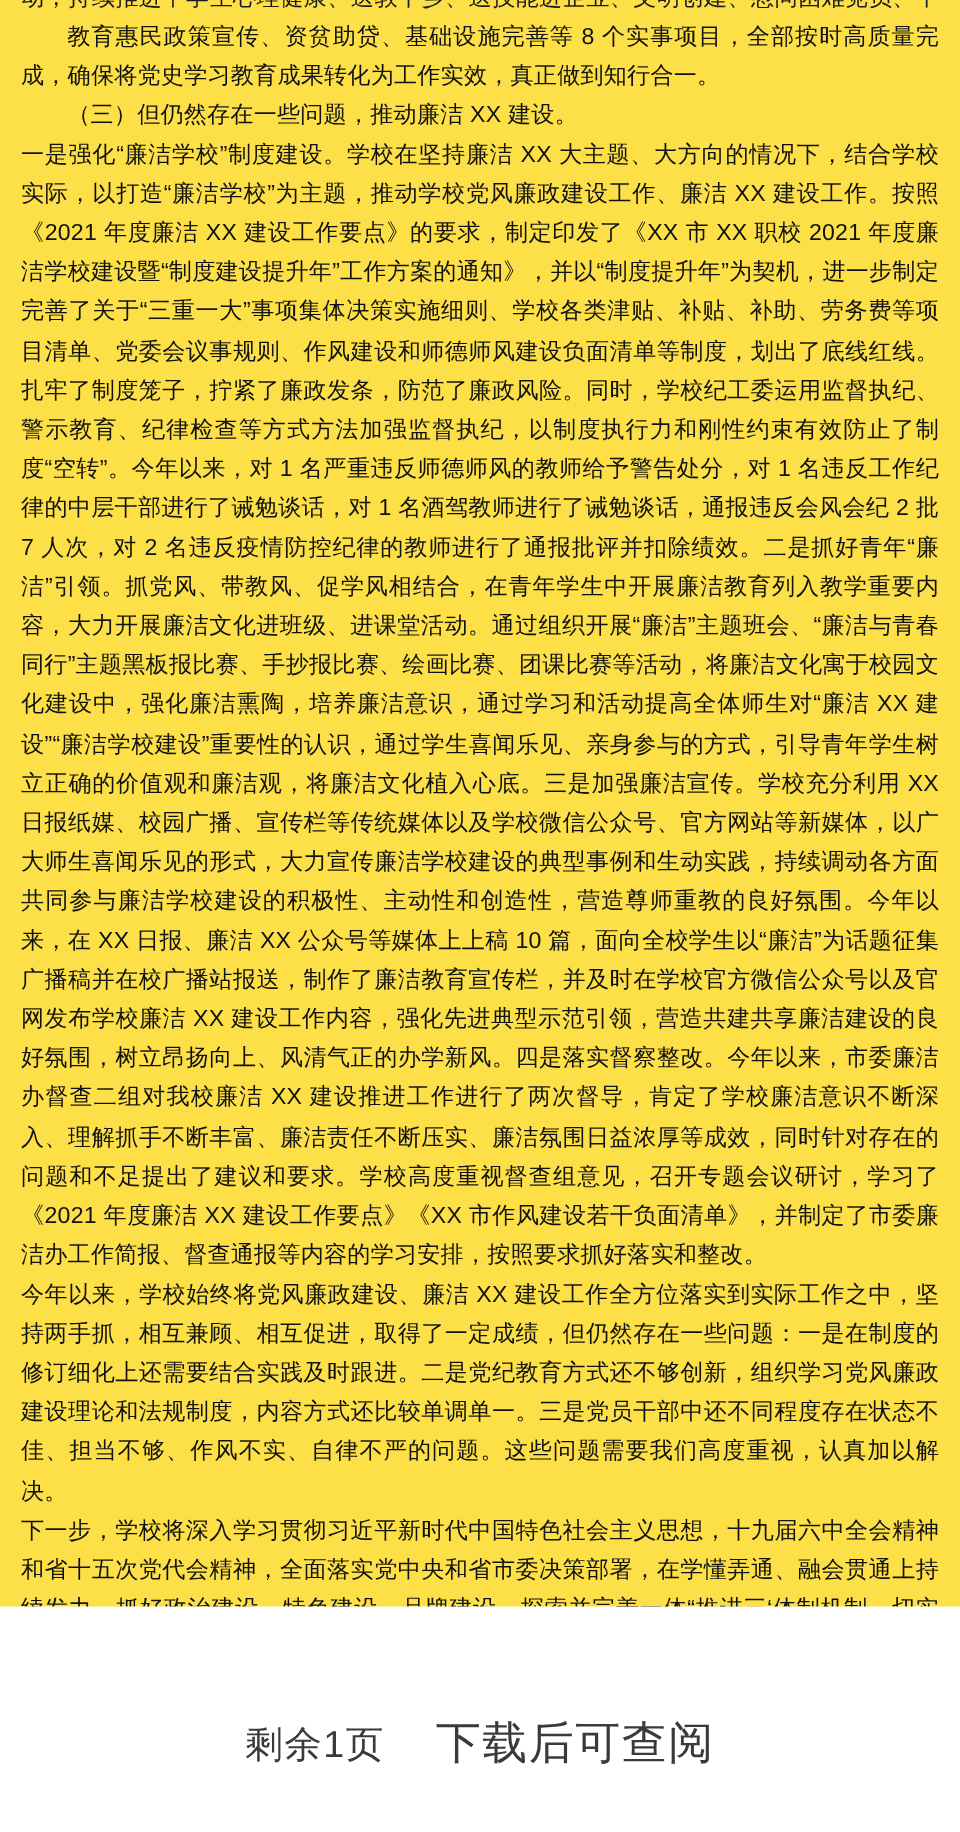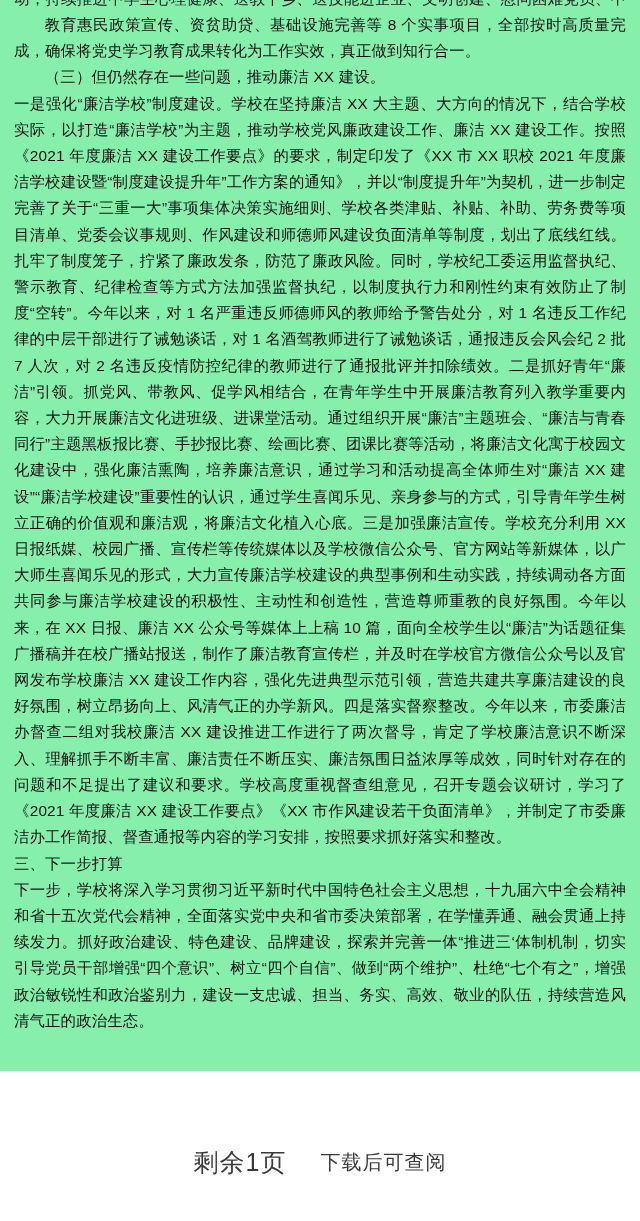--- a/index.html
+++ b/index.html
@@ -7,21 +7,21 @@
     padding: 0;
     background: #ffffff;
   }
   body {
     font-family: "Liberation Sans", "DejaVu Sans", sans-serif;
   }
   .page {
     position: relative;
     width: 640px;
     height: 1221px;
-    background: #86efac;
+    background: #fde047;
     overflow: hidden;
     box-sizing: border-box;
   }
   .doc-body {
     position: absolute;
     left: 0;
     top: 0;
     width: 640px;
     padding: 0 14px;
     box-sizing: border-box;
@@ -73,40 +73,40 @@
     justify-content: center;
     gap: 34px;
   }
   .footer-remaining {
     font-size: 25px;
     color: #3a3a3a;
     letter-spacing: 1px;
     font-family: "Liberation Sans", "DejaVu Sans", sans-serif;
   }
   .footer-download {
-    font-size: 20px;
+    font-size: 30px;
     color: #3a3a3a;
     letter-spacing: 1px;
   }
 </style>
 </head>
 <body>
 
 <div class="page">
 
   <div class="doc-body">
 
     <div class="clipped-line">
       <span>动，持续推进中学生心理健康、送教下乡、送技能进企业、文明创建、慰问困难党员、中等</span>
     </div>
 
     <p class="para indent">教育惠民政策宣传、资贫助贷、基础设施完善等 8 个实事项目，全部按时高质量完成，确保将党史学习教育成果转化为工作实效，真正做到知行合一。</p>
     <p class="para indent">（三）但仍然存在一些问题，推动廉洁 XX 建设。</p>
     <p class="para">一是强化“廉洁学校”制度建设。学校在坚持廉洁 XX 大主题、大方向的情况下，结合学校实际，以打造“廉洁学校”为主题，推动学校党风廉政建设工作、廉洁 XX 建设工作。按照《2021 年度廉洁 XX 建设工作要点》的要求，制定印发了《XX 市 XX 职校 2021 年度廉洁学校建设暨“制度建设提升年”工作方案的通知》，并以“制度提升年”为契机，进一步制定完善了关于“三重一大”事项集体决策实施细则、学校各类津贴、补贴、补助、劳务费等项目清单、党委会议事规则、作风建设和师德师风建设负面清单等制度，划出了底线红线。扎牢了制度笼子，拧紧了廉政发条，防范了廉政风险。同时，学校纪工委运用监督执纪、警示教育、纪律检查等方式方法加强监督执纪，以制度执行力和刚性约束有效防止了制度“空转”。今年以来，对 1 名严重违反师德师风的教师给予警告处分，对 1 名违反工作纪律的中层干部进行了诫勉谈话，对 1 名酒驾教师进行了诫勉谈话，通报违反会风会纪 2 批 7 人次，对 2 名违反疫情防控纪律的教师进行了通报批评并扣除绩效。二是抓好青年“廉洁”引领。抓党风、带教风、促学风相结合，在青年学生中开展廉洁教育列入教学重要内容，大力开展廉洁文化进班级、进课堂活动。通过组织开展“廉洁”主题班会、“廉洁与青春同行”主题黑板报比赛、手抄报比赛、绘画比赛、团课比赛等活动，将廉洁文化寓于校园文化建设中，强化廉洁熏陶，培养廉洁意识，通过学习和活动提高全体师生对“廉洁 XX 建设”“廉洁学校建设”重要性的认识，通过学生喜闻乐见、亲身参与的方式，引导青年学生树立正确的价值观和廉洁观，将廉洁文化植入心底。三是加强廉洁宣传。学校充分利用 XX 日报纸媒、校园广播、宣传栏等传统媒体以及学校微信公众号、官方网站等新媒体，以广大师生喜闻乐见的形式，大力宣传廉洁学校建设的典型事例和生动实践，持续调动各方面共同参与廉洁学校建设的积极性、主动性和创造性，营造尊师重教的良好氛围。今年以来，在 XX 日报、廉洁 XX 公众号等媒体上上稿 10 篇，面向全校学生以“廉洁”为话题征集广播稿并在校广播站报送，制作了廉洁教育宣传栏，并及时在学校官方微信公众号以及官网发布学校廉洁 XX 建设工作内容，强化先进典型示范引领，营造共建共享廉洁建设的良好氛围，树立昂扬向上、风清气正的办学新风。四是落实督察整改。今年以来，市委廉洁办督查二组对我校廉洁 XX 建设推进工作进行了两次督导，肯定了学校廉洁意识不断深入、理解抓手不断丰富、廉洁责任不断压实、廉洁氛围日益浓厚等成效，同时针对存在的问题和不足提出了建议和要求。学校高度重视督查组意见，召开专题会议研讨，学习了《2021 年度廉洁 XX 建设工作要点》《XX 市作风建设若干负面清单》，并制定了市委廉洁办工作简报、督查通报等内容的学习安排，按照要求抓好落实和整改。</p>
-    <p class="para">三、下一步打算</p>
+    <p class="para">今年以来，学校始终将党风廉政建设、廉洁 XX 建设工作全方位落实到实际工作之中，坚持两手抓，相互兼顾、相互促进，取得了一定成绩，但仍然存在一些问题：一是在制度的修订细化上还需要结合实践及时跟进。二是党纪教育方式还不够创新，组织学习党风廉政建设理论和法规制度，内容方式还比较单调单一。三是党员干部中还不同程度存在状态不佳、担当不够、作风不实、自律不严的问题。这些问题需要我们高度重视，认真加以解决。</p>
     <p class="para">下一步，学校将深入学习贯彻习近平新时代中国特色社会主义思想，十九届六中全会精神和省十五次党代会精神，全面落实党中央和省市委决策部署，在学懂弄通、融会贯通上持续发力。抓好政治建设、特色建设、品牌建设，探索并完善一体“推进三‘体制机制，切实引导党员干部增强“四个意识”、树立“四个自信”、做到“两个维护”、杜绝“七个有之”，增强政治敏锐性和政治鉴别力，建设一支忠诚、担当、务实、高效、敬业的队伍，持续营造风清气正的政治生态。</p>
 
   </div>
 
   <div class="footer-overlay"></div>
 
   <div class="footer-bar">
     <div class="footer-remaining">剩余1页</div>
     <div class="footer-download">下载后可查阅</div>
   </div>

